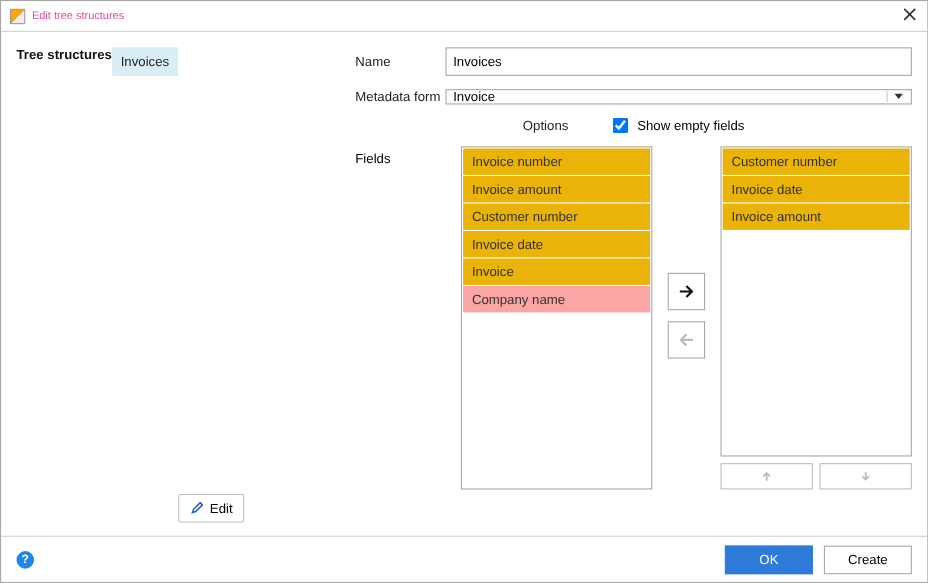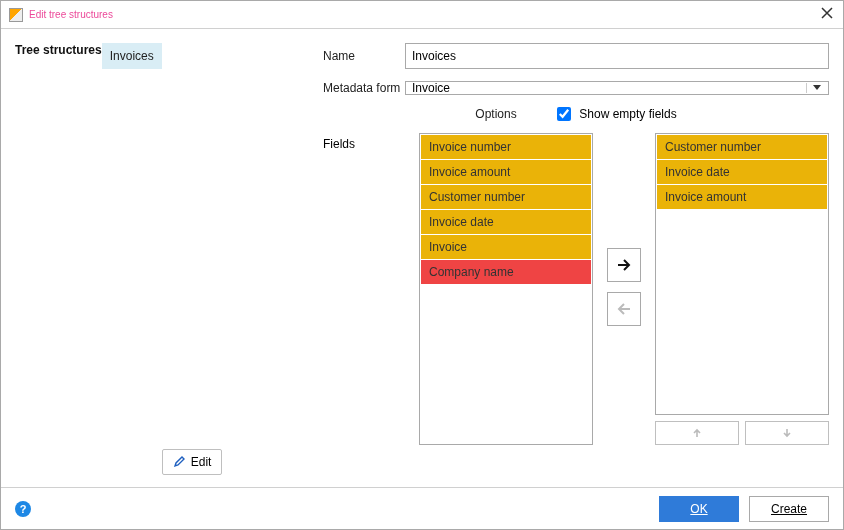--- a/index.html
+++ b/index.html
@@ -28,25 +28,25 @@
 .checkbox-wrap input { width: 14px; height: 14px; }
 .fields-row { display: flex; align-items: flex-start; gap: 14px; }
 .fields-label { width: 82px; padding-top: 4px; }
 .listbox { width: 174px; height: 312px; border: 1px solid #a9a9a9; overflow: hidden; }
 .transfer-col { display: flex; flex-direction: column; gap: 10px; padding-top: 115px; }
 .sq-btn { width: 34px; height: 34px; border: 1px solid #a9a9a9; background: #fff; display:flex; align-items:center; justify-content:center; cursor:pointer; }
 .right-list-col { display:flex; flex-direction:column; gap:6px; }
 .reorder-row { display:flex; gap:6px; }
 .reorder-btn { flex:1; height:24px; border:1px solid #bfbfbf; background:#fff; display:flex; align-items:center; justify-content:center; cursor:pointer; color:#aaa; }
 .list-item { padding: 5px 8px; background: #eab308; color:#333; margin: 1px; cursor:pointer; }
-.list-item.selected { background: #ef4444; }
+.list-item.selected { background: #fca5a5; }
 .footer { height: 42px; border-top: 1px solid #d0d0d0; display:flex; align-items:center; padding: 0 14px; gap:10px; }
 .footer .help { width:16px; height:16px; border-radius:50%; background:#1e88e5; color:#fff; font-weight:bold; font-size:11px; display:flex; align-items:center; justify-content:center; cursor:pointer; }
 .footer .spacer { flex:1; }
-.foot-btn { width: 80px; height: 26px; border:1px solid #a9a9a9; background:#fff; cursor:pointer;text-decoration:underline; }
+.foot-btn { width: 80px; height: 26px; border:1px solid #a9a9a9; background:#fff; cursor:pointer; }
 .foot-btn.primary { background:#2f7bd9; color:#fff; border-color:#2f7bd9; }
 svg { display:block; }
 </style>
 </head>
 <body>
 
 <div class="window">
   <div class="titlebar">
     <span class="app-icon"></span>
     <span class="title">Edit tree structures</span>

